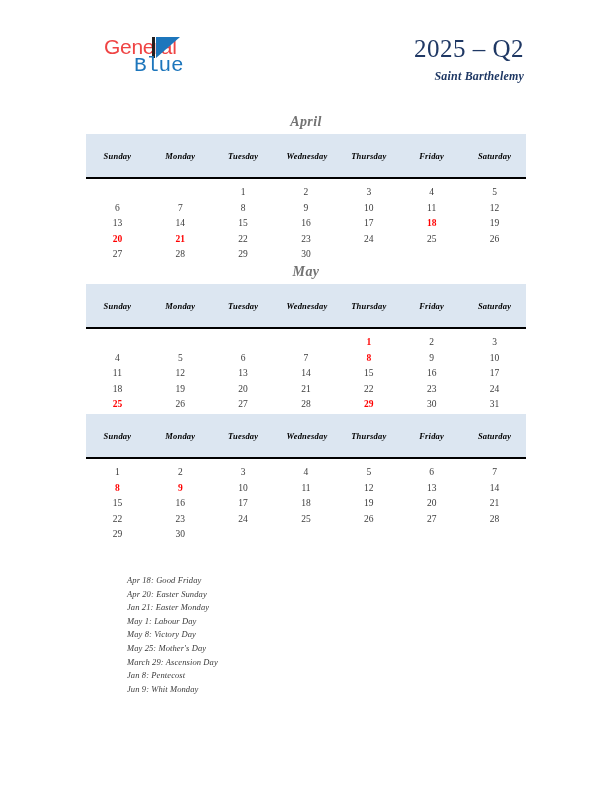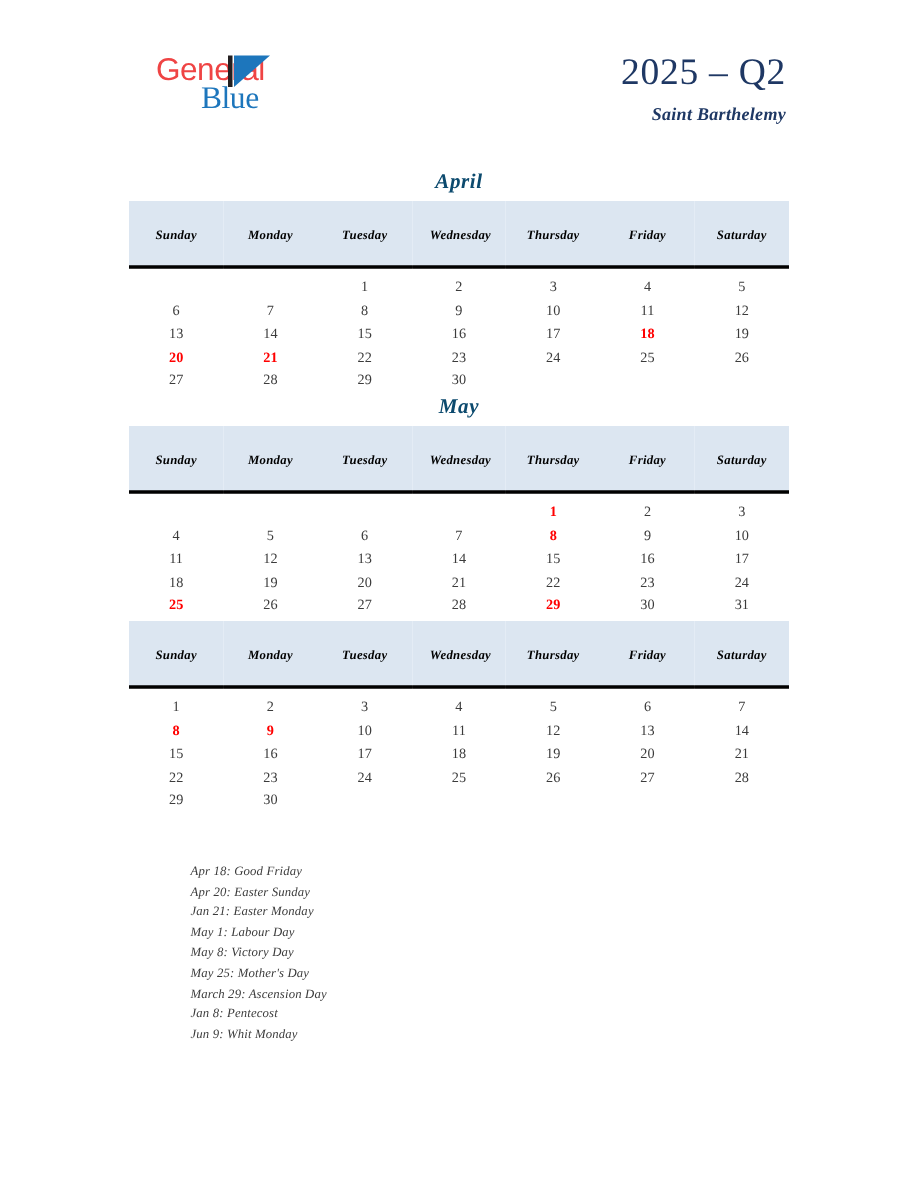--- a/index.html
+++ b/index.html
@@ -34,21 +34,21 @@
     left: 16px; top: 0;
     font-family: Liberation Sans, sans-serif;
     font-size: 21px;
     letter-spacing: -0.3px;
     color: #ef4444;
     line-height: 1;
   }
   #logo .logo-blue {
     position: absolute;
     left: 46px; top: 19px;
-    font-family: Liberation Serif, serif;
+    font-family: Liberation Mono, monospace;
     font-size: 21px;
     letter-spacing: -0.3px;
     color: #1d76bc;
     line-height: 1;
   }
   #logo .logo-mark {
     position: absolute;
     left: 64px;
     top: 1px;
     width: 30px;
@@ -102,21 +102,21 @@
   #month-1 { top: 262px; }
   #month-2 { top: 412px; }
 
   .month-name {
     text-align: center;
     font-family: "Liberation Serif", serif;
     font-style: italic;
     font-weight: bold;
     font-size: 14px;
     line-height: 20px;
-    color: #0c4a6e;
+    color: #737373;
     letter-spacing: 0.4px;
     height: 20px;
   }
 
   table.cal {
     border-collapse: collapse;
     width: 440px;
     table-layout: fixed;
     margin-top: 2px;
   }

